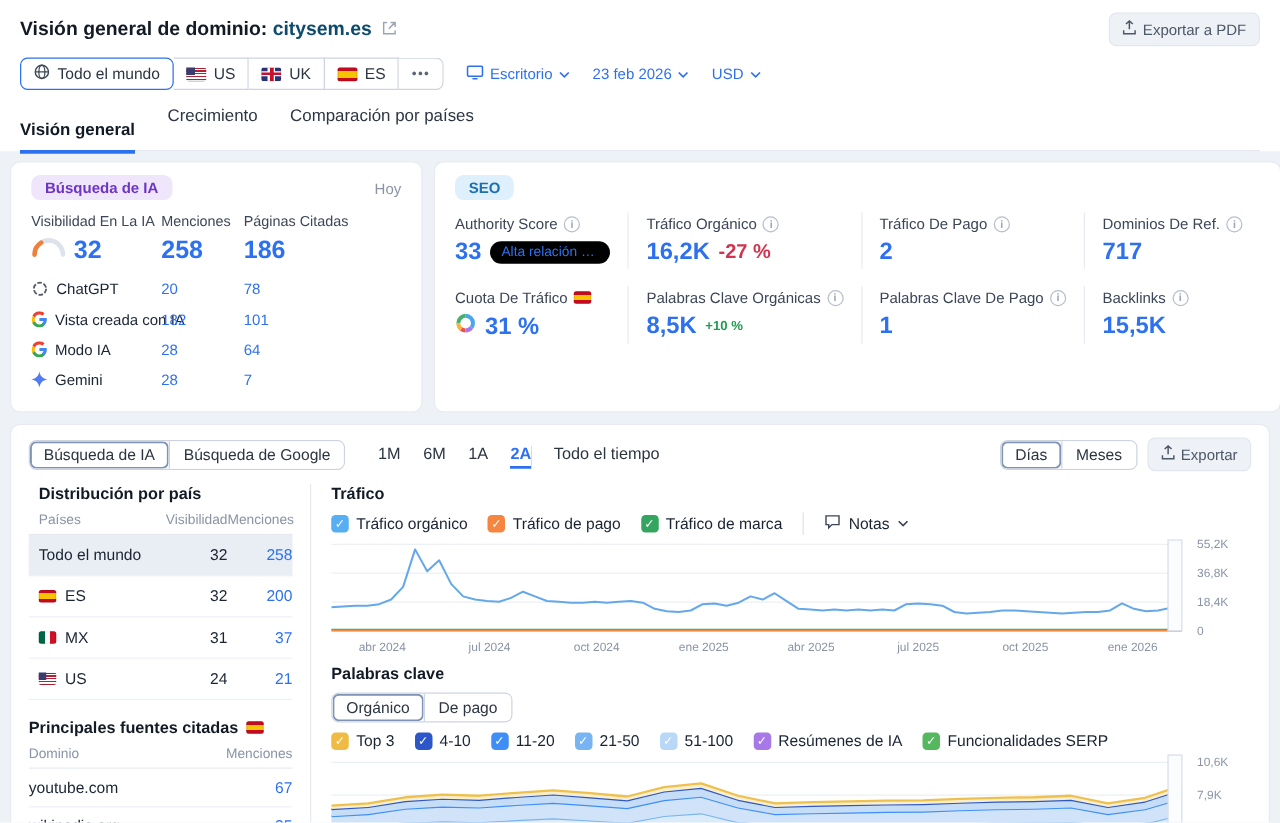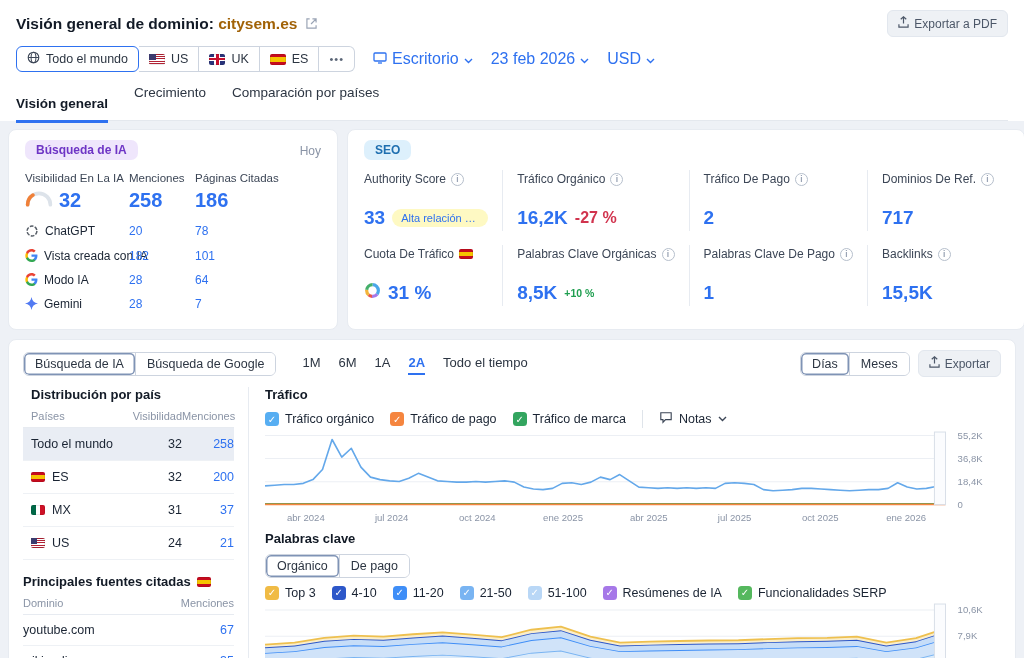--- a/index.html
+++ b/index.html
@@ -4,34 +4,34 @@
 <style>
   * { box-sizing: border-box; margin: 0; padding: 0; }
   html,body { width:1024px; height:658px; }
   body { font-family:"Liberation Sans", sans-serif; background:#eef1f6; color:#1a2433; overflow:hidden; }
   .page { width:1024px; height:658px; display:flex; flex-direction:column; }
 
   
   .hdr { background:#fff; padding:10px 16px 0 16px; }
   .hdr-top { display:flex; align-items:center; }
   .title { font-size:15.5px; font-weight:bold; color:#121a26; }
-  .title .domain { color:#a16207; font-weight:bold; }
+  .title .domain { color:#0c4a6e; font-weight:bold; }
   .ext-ic { color:#9aa4b5; margin-left:4px; }
   .btn-gray { margin-left:auto; background:#eef1f5; border:1px solid #e2e7ee; color:#4c5768;
     font-size:12px; padding:5px 10px; border-radius:6px; display:flex; align-items:center; gap:5px; cursor:pointer; }
   .filters { display:flex; align-items:center; margin-top:9px; gap:18px; }
   .chips { display:flex; }
   .chip { display:flex; align-items:center; gap:6px; font-size:12.5px; color:#2c3542;
     border:1px solid #cdd4df; background:#fff; padding:4px 10px; cursor:pointer; }
   .chip:first-child { border-radius:6px 0 0 6px; }
   .chip:last-child { border-radius:0 6px 6px 0; }
   .chip + .chip { border-left:none; }
   .chip.sel { border:1.5px solid #2e71f0; border-radius:6px; position:relative; z-index:1; }
   .chip.more { color:#5a6576; letter-spacing:1px; font-size:11px; }
-  .drop { display:flex; align-items:center; gap:5px; color:#2e71f0; font-size:16px; cursor:pointer; }
+  .drop { display:flex; align-items:center; gap:5px; color:#2e71f0; font-size:12px; cursor:pointer; }
   .flag { width:16px; height:11px; border-radius:2px; display:inline-block; position:relative; flex:0 0 auto;
     box-shadow:0 0 0 1px rgba(0,0,0,.08) inset; }
   .flag.us { background:repeating-linear-gradient(180deg,#b22234 0 1px,#fff 1px 2.2px); }
   .flag.us::before { content:""; position:absolute; left:0; top:0; width:45%; height:55%; background:#3c3b6e; }
   .flag.uk { background-color:#29337a;
     background-image:linear-gradient(#c8102e,#c8102e),linear-gradient(#c8102e,#c8102e),linear-gradient(#fff,#fff),linear-gradient(#fff,#fff);
     background-size:100% 20%,20% 100%,100% 38%,38% 100%; background-position:center; background-repeat:no-repeat; }
   .flag.es { background:linear-gradient(180deg,#c60b1e 0 27%,#f6c400 27% 73%,#c60b1e 73%); }
   .flag.mx { background:linear-gradient(90deg,#006847 0 33%,#fff 33% 67%,#ce1126 67%); }
   .flag.sm { width:14px; height:10px; }
@@ -55,24 +55,24 @@
   .ai-total { font-size:20px; font-weight:bold; color:#2e71f0; padding-bottom:8px; display:flex; align-items:center; gap:6px; }
   .ai-cell { font-size:12px; padding:4px 0; display:flex; align-items:flex-start; gap:6px; color:#1a2433; white-space:nowrap; }
   .ai-val { color:#2e71f0; }
 
   .seo-card { flex:1; padding:10px 16px 12px 16px; }
   .seo-grid { display:grid; grid-template-columns:1fr 1.15fr 1.05fr 1fr; margin-top:10px; row-gap:14px; }
   .seo-cell { padding:2px 14px; }
   .seo-cell.bl { border-left:1px solid #e7ebf1; }
   .seo-cell:first-child, .seo-cell:nth-child(5) { padding-left:0; }
   .seo-label { font-size:12px; color:#3c4656; display:flex; align-items:center; gap:5px; white-space:nowrap; }
-  .seo-value { margin-top:21px; font-size:19px; font-weight:bold; color:#2e71f0; display:flex; align-items:center; gap:7px; }
+  .seo-value { margin-top:5px; font-size:19px; font-weight:bold; color:#2e71f0; display:flex; align-items:center; gap:7px; }
   .delta-down { color:#d1344e; font-size:16px; font-weight:bold; }
   .delta-up { color:#1e9e4f; font-size:10.5px; font-weight:bold; }
-  .pill { background:#fef9c3; color:#2e71f0; font-size:11px; font-weight:normal; padding:3px 9px;
+  .pill { background:#000000; color:#2e71f0; font-size:11px; font-weight:normal; padding:3px 9px;
     border-radius:10px; max-width:96px; overflow:hidden; text-overflow:ellipsis; white-space:nowrap; }
   .info { width:13px; height:13px; border:1px solid #b6bfcc; border-radius:50%; color:#9aa4b5; font-size:8.5px;
     display:inline-flex; align-items:center; justify-content:center; font-weight:bold; }
 
   
   .panel { flex:1; padding:10px 14px 8px 14px; display:flex; flex-direction:column; }
   .toolbar { display:flex; align-items:center; }
   .seg { display:flex; border:1px solid #cdd4df; border-radius:6px; overflow:hidden; }
   .seg > div { font-size:12.5px; padding:4px 11px; color:#2c3542; cursor:pointer; background:#fff; }
   .seg > div + div { border-left:1px solid #cdd4df; }

